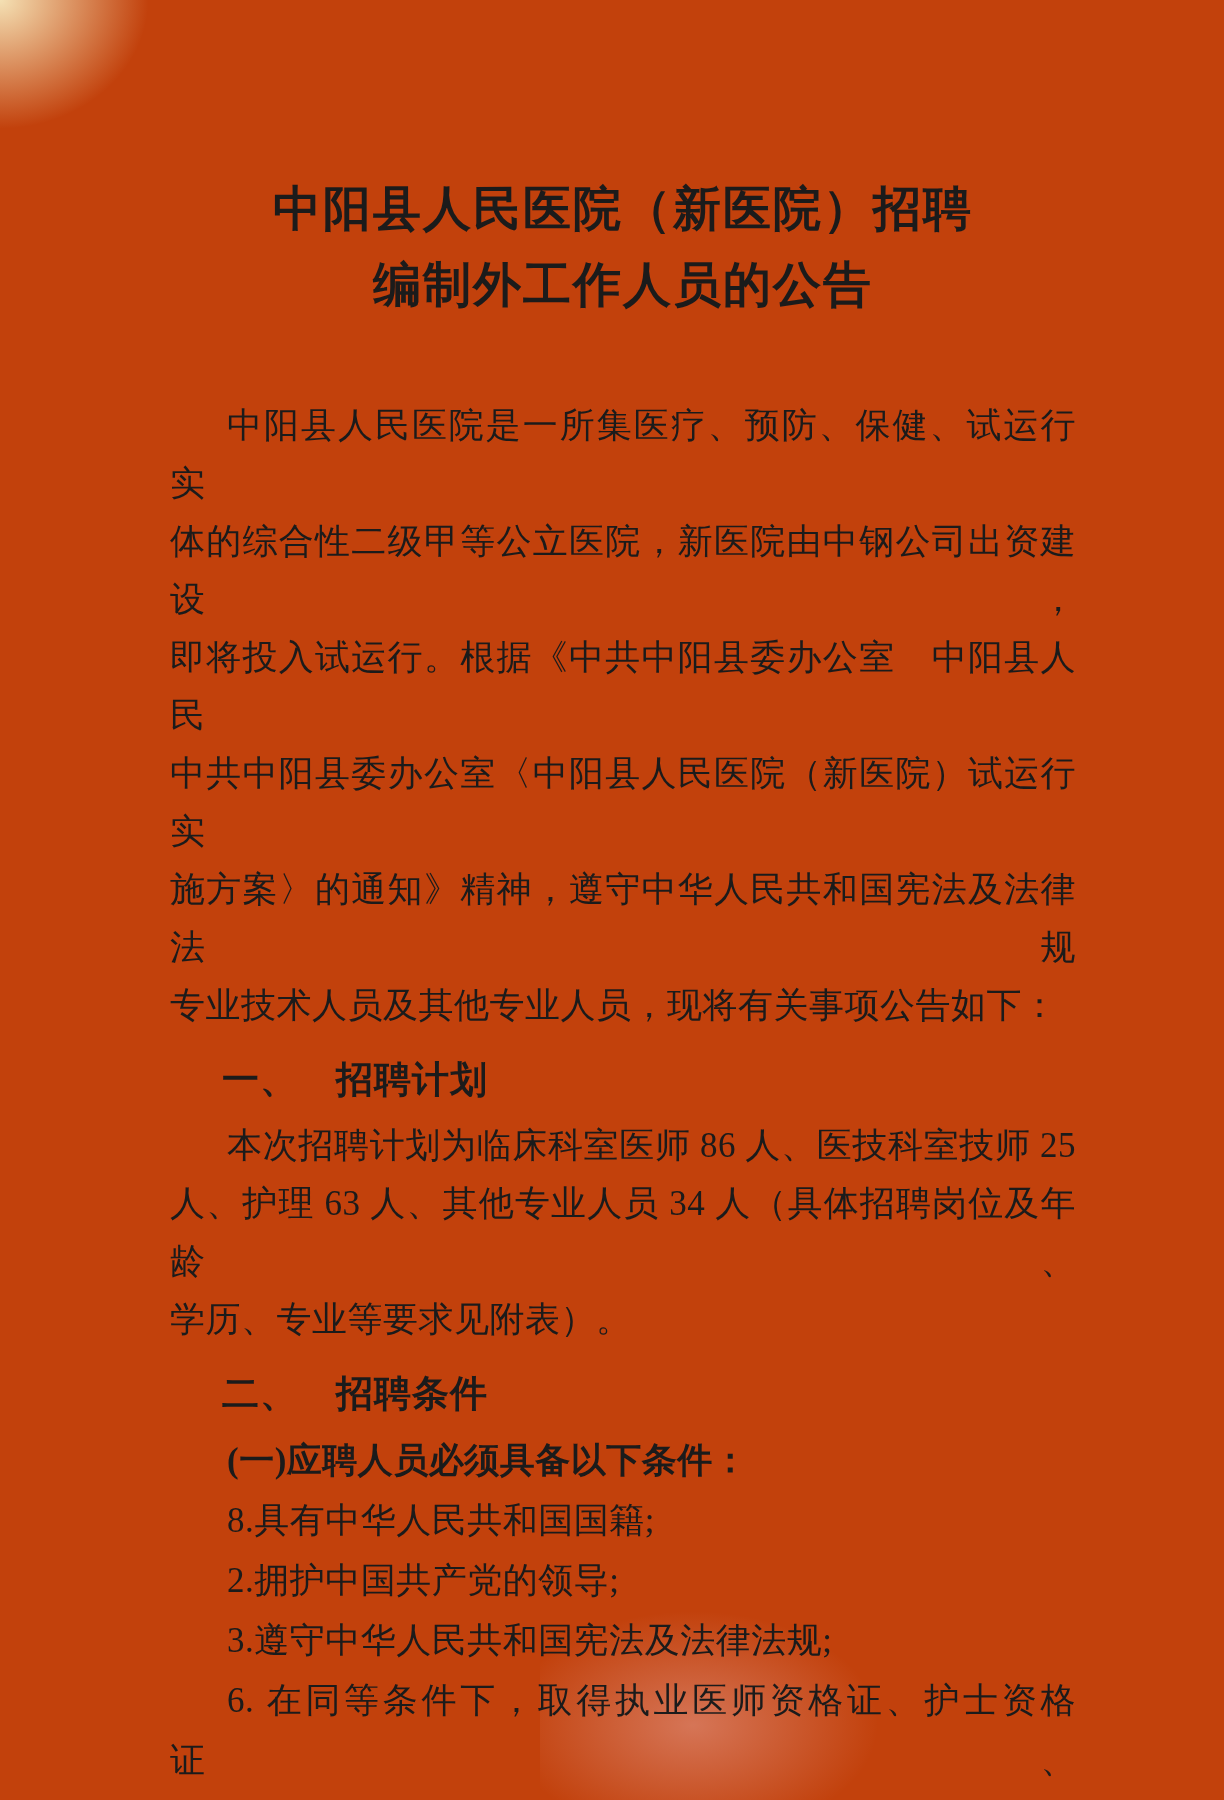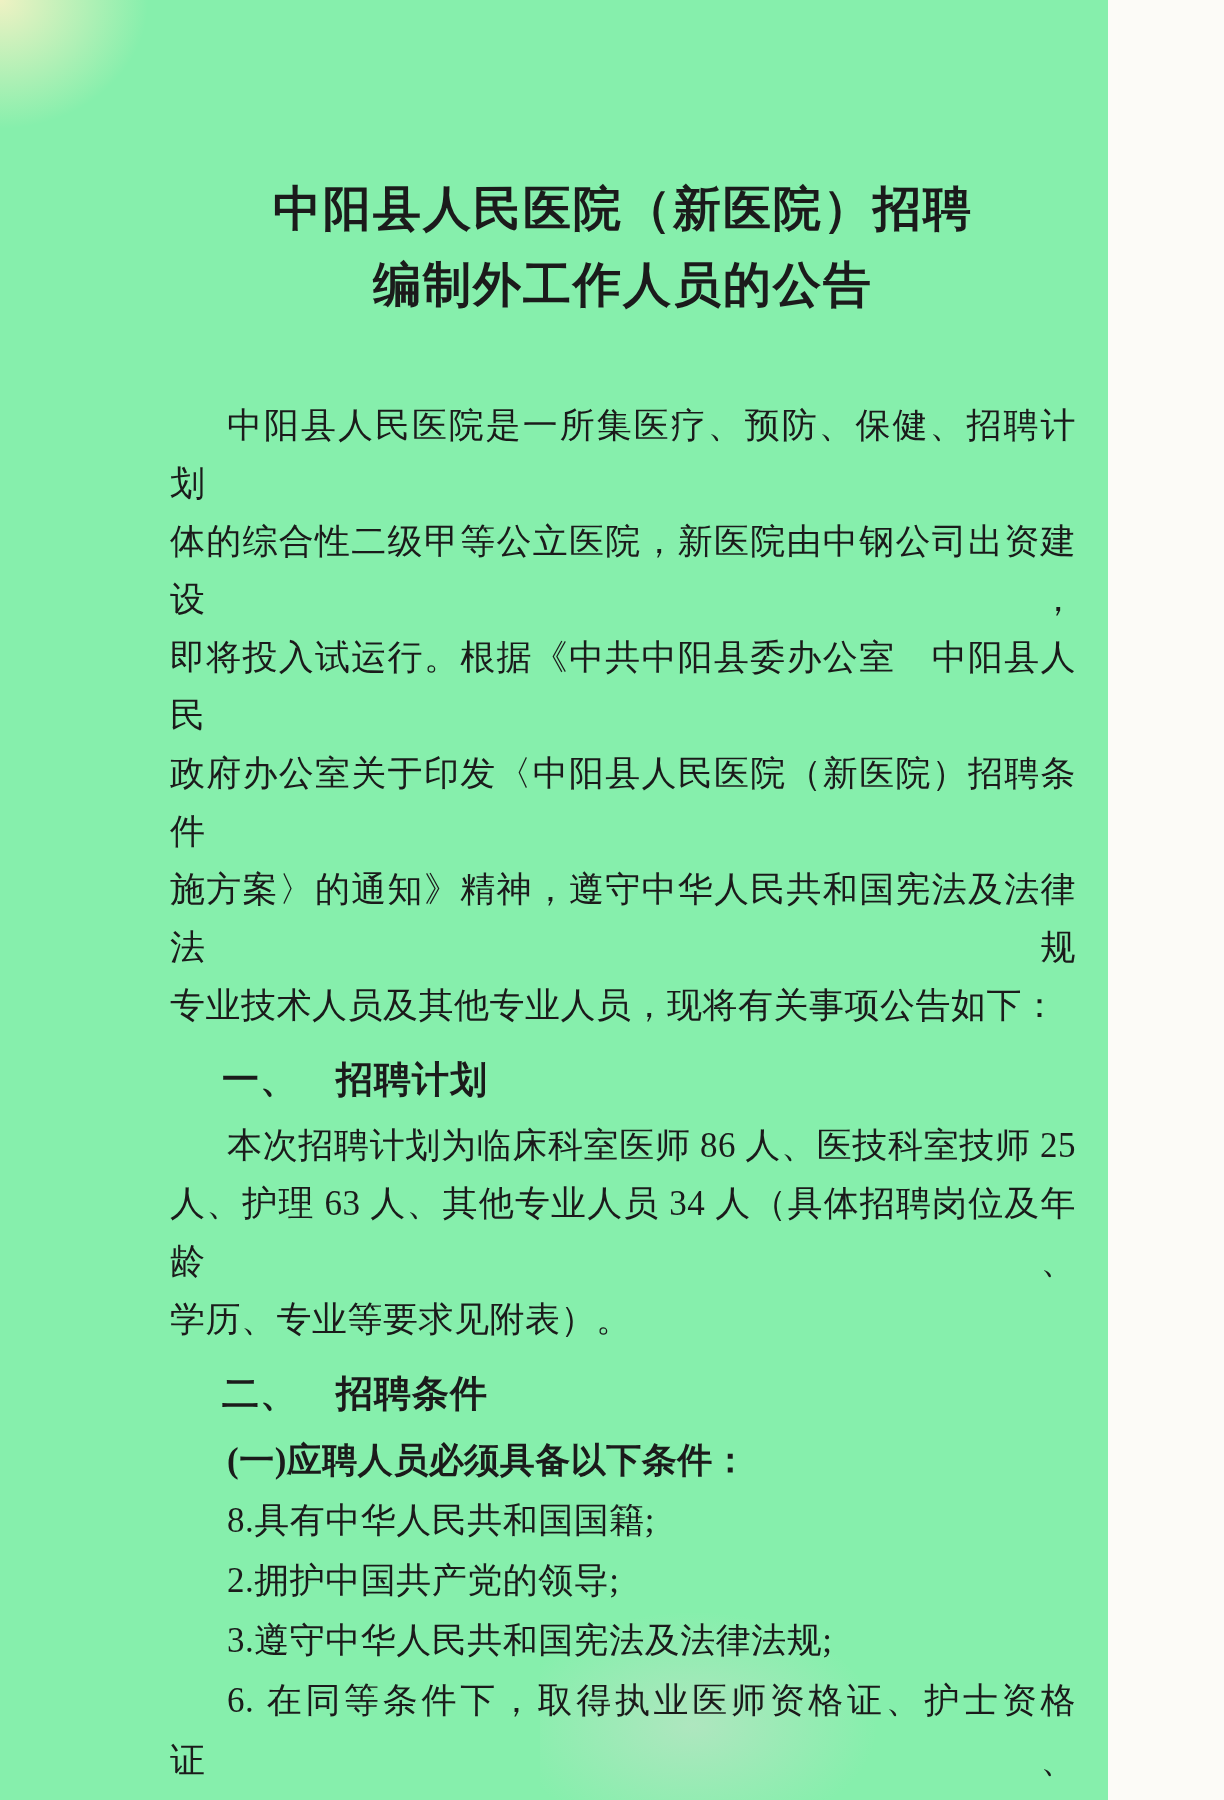--- a/index.html
+++ b/index.html
@@ -2,23 +2,23 @@
 <html><head>
 <meta charset="utf-8">
 <style>
   html, body {
     margin: 0;
     padding: 0;
     background: #fcfbf7;
   }
   .page {
     position: relative;
-    width: 1108px;
+    width: 1224px;
     height: 1800px;
-    background: #86efac;
+    background: #c2410c;
     color: #1b1b1b;
     font-family: "Liberation Serif", "DejaVu Serif", serif;
     overflow: hidden;
   }
   
   .corner-tint {
     position: absolute;
     left: 0; top: 0;
     width: 150px; height: 130px;
     background: radial-gradient(ellipse at 0% 0%, rgba(250,242,198,0.9), rgba(250,242,198,0) 70%);
@@ -79,24 +79,24 @@
   <div class="smudge"></div>
 
   <div class="content">
 
     <h1 class="doc-title">
       <span class="tl">中阳县人民医院（新医院）招聘</span>
       <span class="tl">编制外工作人员的公告</span>
     </h1>
 
     <div class="para">
-      <div class="line just indent">中阳县人民医院是一所集医疗、预防、保健、招聘计划</div>
+      <div class="line just indent">中阳县人民医院是一所集医疗、预防、保健、试运行实</div>
       <div class="line just">体的综合性二级甲等公立医院，新医院由中钢公司出资建设，</div>
       <div class="line just">即将投入试运行。根据《中共中阳县委办公室　中阳县人民</div>
-      <div class="line just">政府办公室关于印发〈中阳县人民医院（新医院）招聘条件</div>
+      <div class="line just">中共中阳县委办公室〈中阳县人民医院（新医院）试运行实</div>
       <div class="line just">施方案〉的通知》精神，遵守中华人民共和国宪法及法律法规</div>
       <div class="line">专业技术人员及其他专业人员，现将有关事项公告如下：</div>
     </div>
 
     <div class="heading">一、　招聘计划</div>
 
     <div class="para">
       <div class="line just indent">本次招聘计划为临床科室医师 86 人、医技科室技师 25</div>
       <div class="line just">人、护理 63 人、其他专业人员 34 人（具体招聘岗位及年龄、</div>
       <div class="line">学历、专业等要求见附表）。</div>

